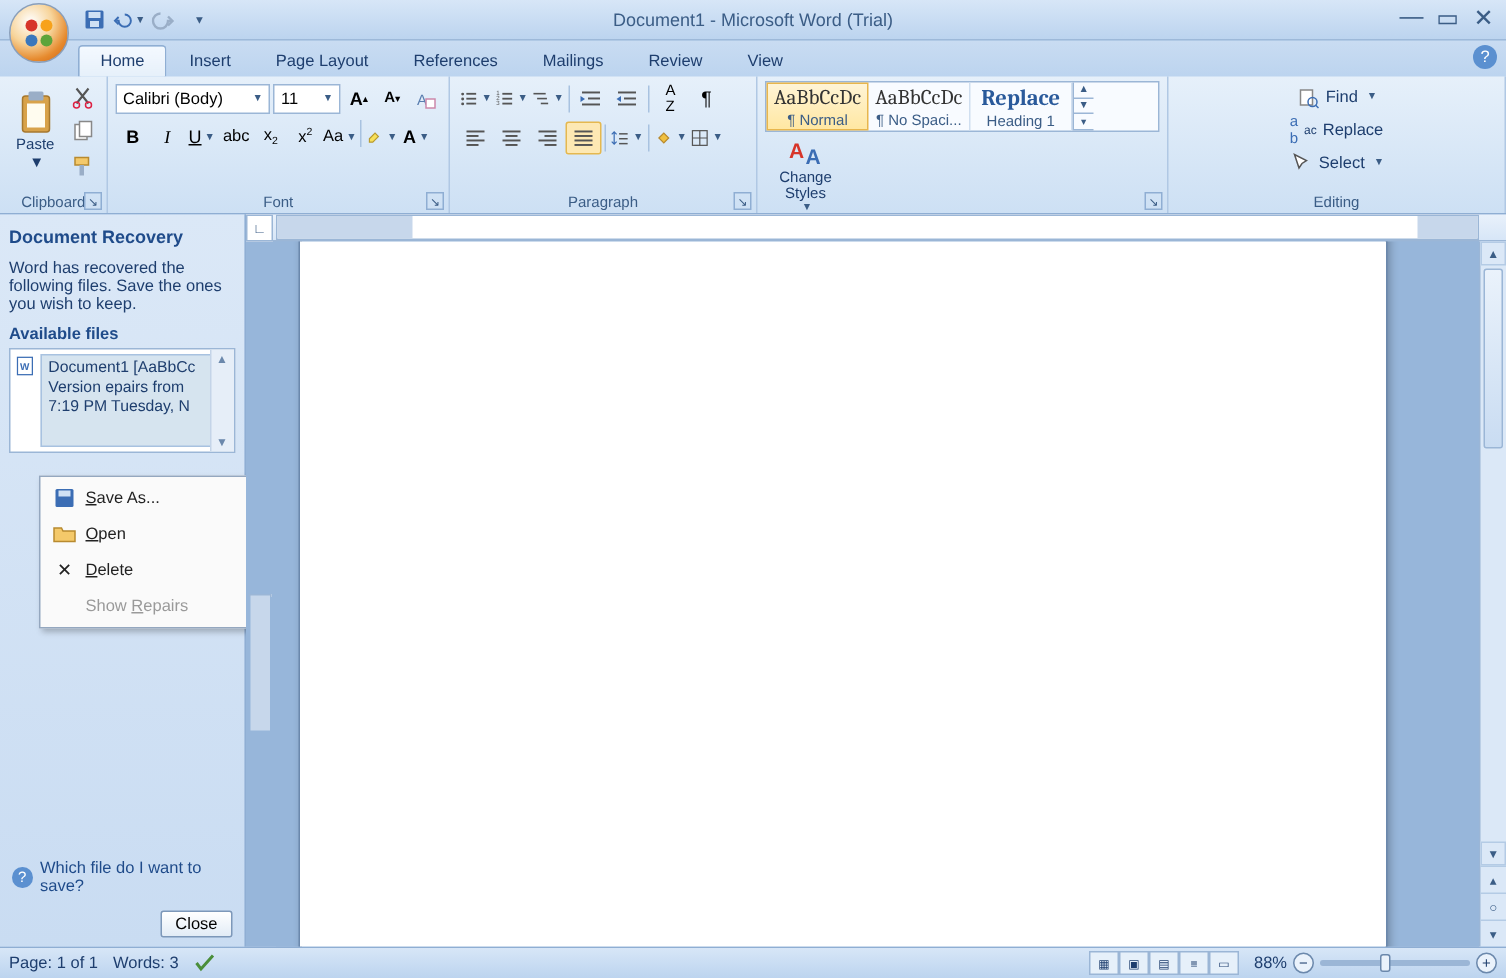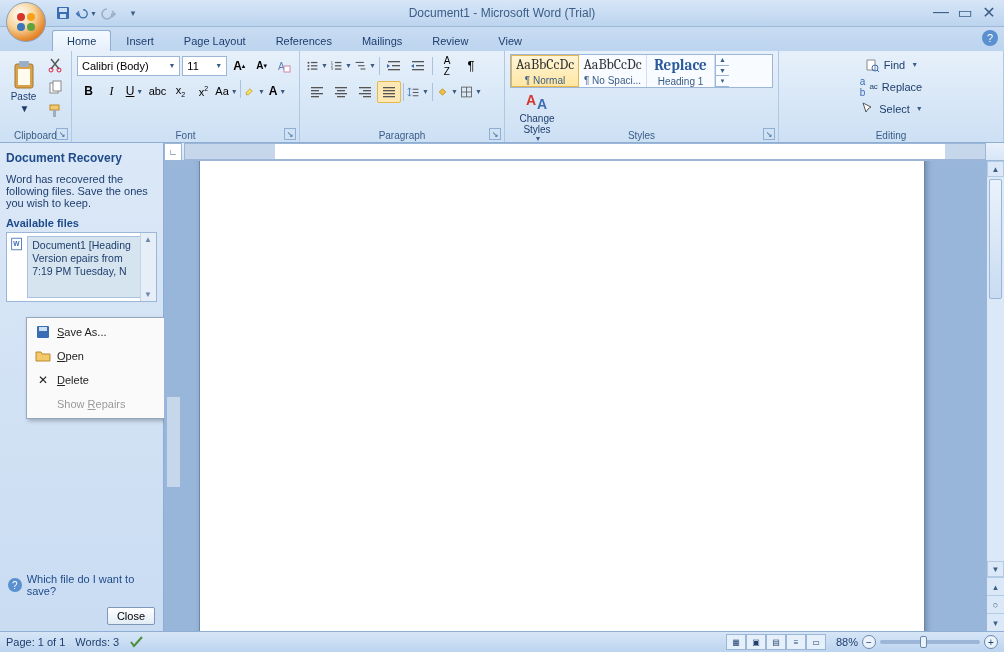--- a/index.html
+++ b/index.html
@@ -422,21 +422,20 @@
       </div>
     </div>
     <div class="change-styles rbtn">
       <svg width="24" height="24" viewBox="0 0 24 24">
           <text x="1" y="16" font-size="14" font-weight="bold" fill="#d7352a">A</text>
           <text x="12" y="20" font-size="14" font-weight="bold" fill="#3b6db4">A</text>
         </svg>
       <span style="text-align:center;line-height:11px;">Change Styles</span>
       <span class="dd-arrow">▼</span>
     </div>
-    <div class="group-label">Styles</div>
     <div class="group-dialog">↘</div>
   </div>
 
   <div class="group edit-grp">
     <div class="edit-col">
       <div class="edit-item rbtn">
           <svg class="ico" viewBox="0 0 16 16">
             <path d="M3 3h8v10H3z" fill="#fff" stroke="#888"></path>
             <circle cx="11" cy="11" r="3" fill="none" stroke="#3b6db4"></circle>
             <line x1="13" y1="13" x2="15" y2="15" stroke="#3b6db4"></line>
@@ -465,21 +464,21 @@
   <div class="recovery-pane">
     <h3>Document Recovery</h3>
     <p>Word has recovered the following files.  Save the ones you wish to keep.</p>
     <div class="avail">Available files</div>
     <div class="file-list">
       <svg class="ico" viewBox="0 0 16 16">
           <rect x="2" y="1" width="12" height="14" fill="#fff" stroke="#3b6db4"></rect>
           <text x="4" y="11" font-size="8" fill="#3b6db4" font-weight="bold">W</text>
         </svg>
       <div class="file-item">
-        <div>Document1  [Heading</div>
+        <div>Document1  [AaBbCc</div>
         <div>Version epairs from</div>
         <div>7:19 PM Tuesday, N</div>
       </div>
       <div class="scroll"></div>
     </div>
 
     <div class="context-menu">
       <div class="mi">
           <span class="micon">
             <svg class="ico" viewBox="0 0 16 16">

